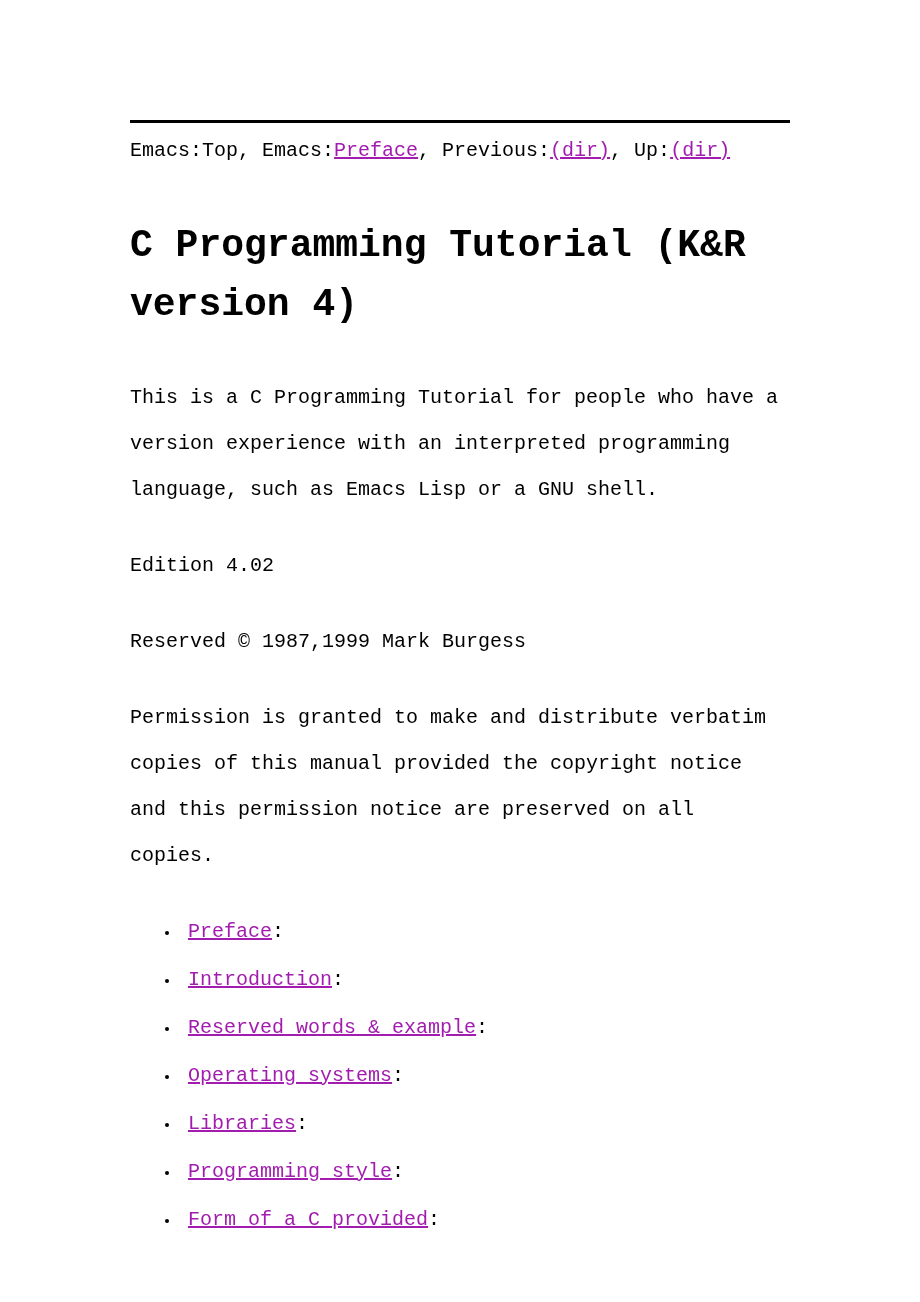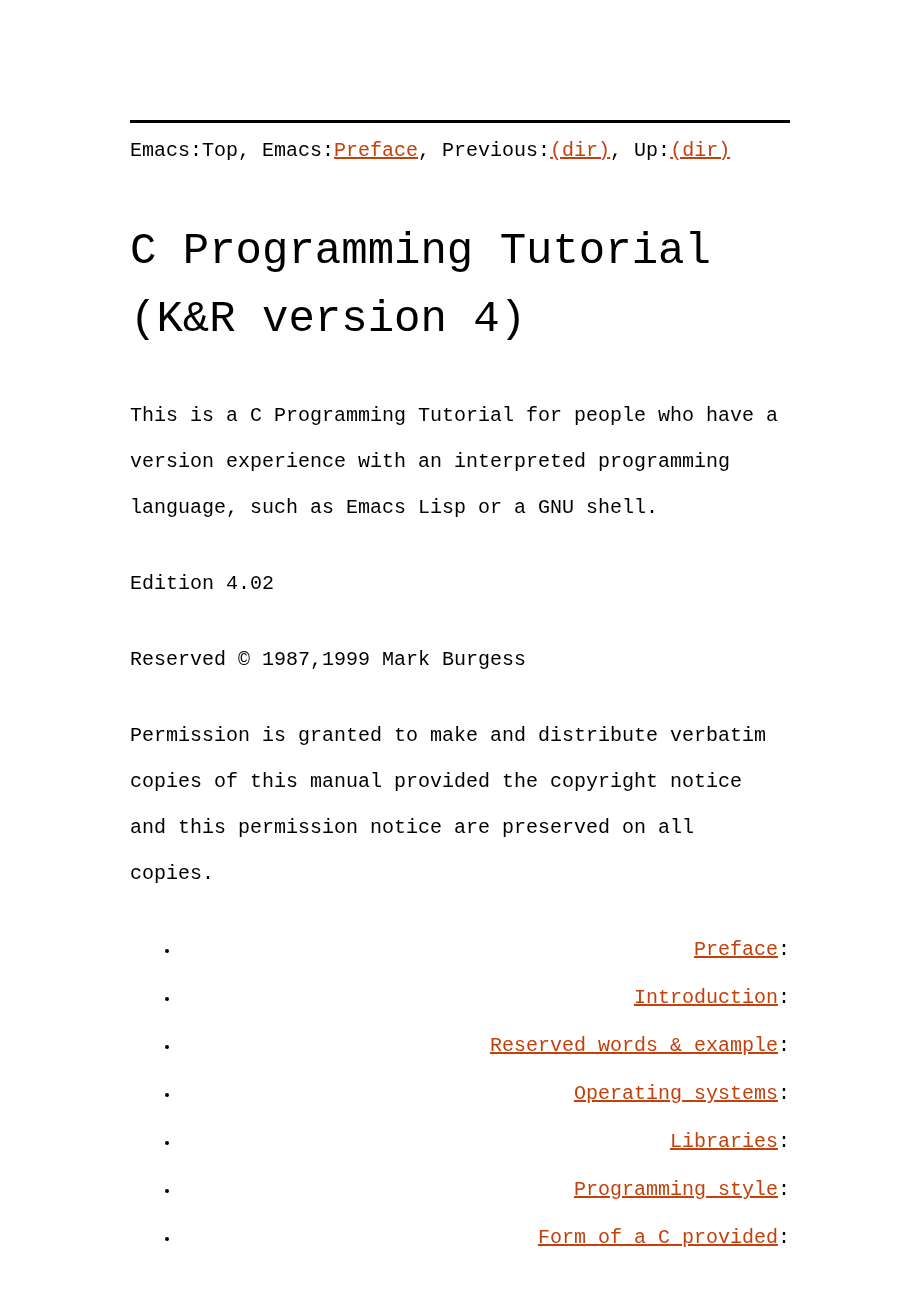--- a/index.html
+++ b/index.html
@@ -14,40 +14,39 @@
   hr.top-rule {
     border: none;
     border-top: 3px solid #000;
     margin: 0 0 12px 0;
   }
   .nav-line {
     margin-bottom: 50px;
     line-height: 1.6;
   }
   a {
-    color: #c2410c;
+    color: #a21caf;
   }
   h1 {
     font-family: "Courier New", Courier, monospace;
-    font-weight: normal;
-    font-size: 44px;
+    font-weight: bold;
+    font-size: 38px;
     line-height: 1.55;
     margin: 0 0 40px 0;
   }
   p {
     margin: 0 0 30px 0;
   }
   ul {
     margin: 0;
     padding-left: 50px;
   }
   li {
     padding-left: 8px;
     margin-bottom: 2px;
-    text-align: right;
   }
   li::marker {
     font-size: 16px;
   }
 </style>
 </head>
 <body>
 
 <hr class="top-rule">
 

